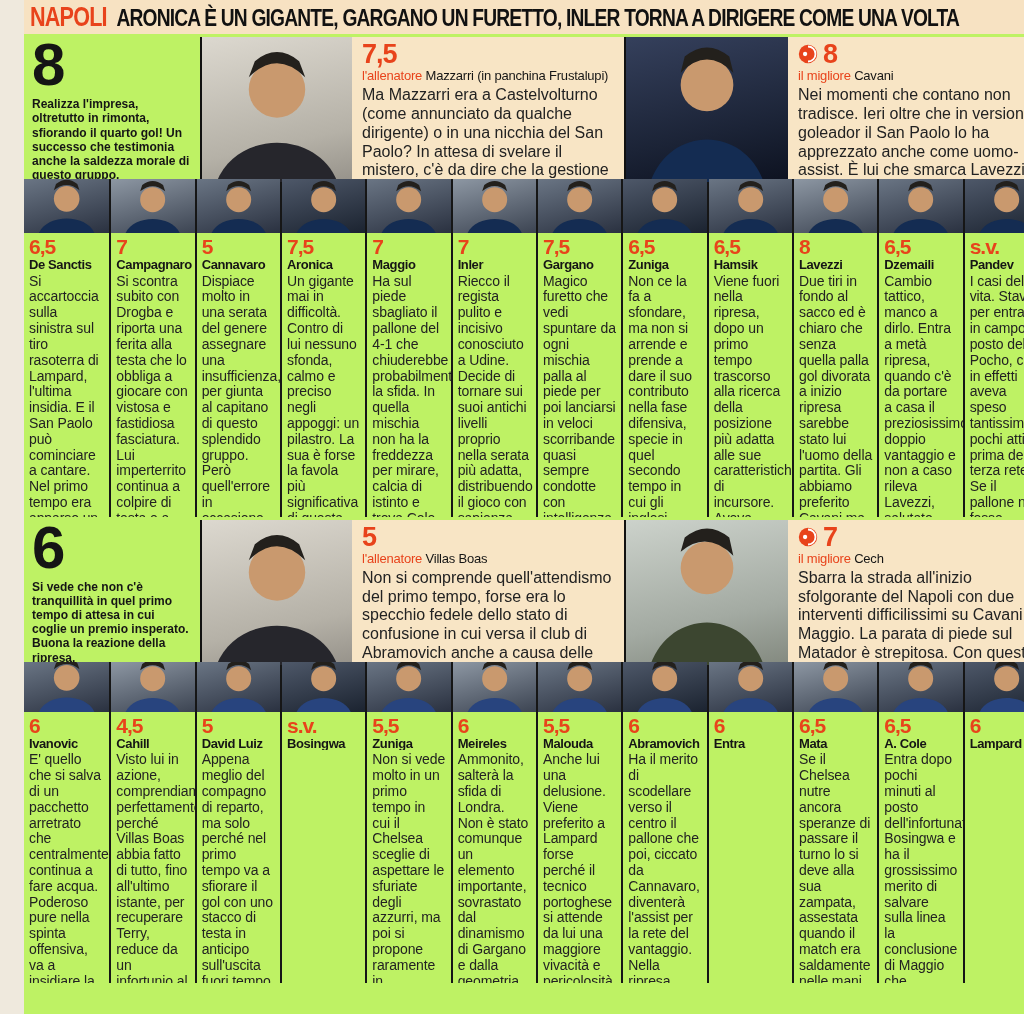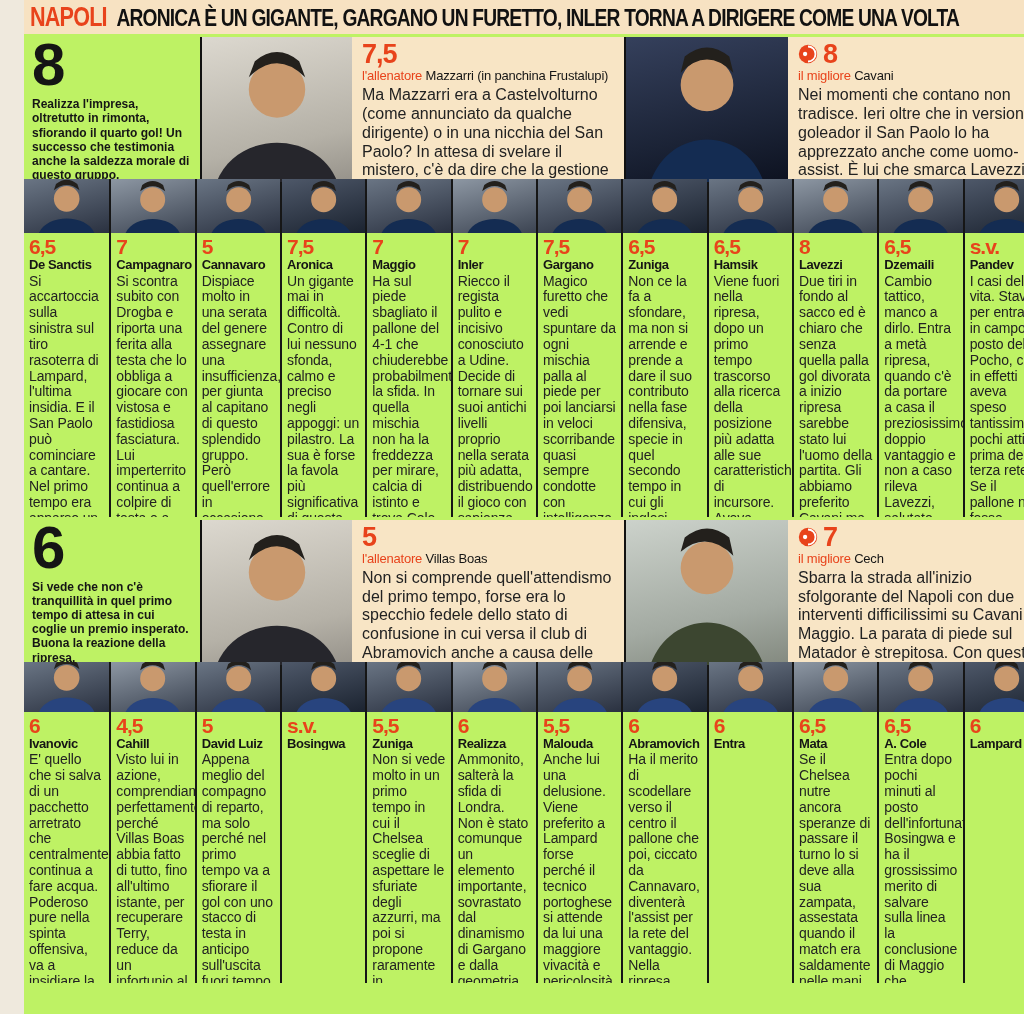--- a/index.html
+++ b/index.html
@@ -387,21 +387,21 @@
 
   <div class="player-col">
     <div class="photo player-photo">
       <svg viewBox="0 0 80 56" preserveAspectRatio="xMidYMax slice">
         <circle cx="40" cy="24" r="12" class="skin"></circle>
         <path d="M28 16 q12 -10 24 0 l-2 -6 q-10 -8 -20 0 Z" class="hair"></path>
         <path d="M14 56 C22 38 58 38 66 56 Z" class="torso"></path>
       </svg>
     </div>
     <div class="p-rating">6</div>
-    <div class="p-name">Realizza</div>
+    <div class="p-name">Meireles</div>
     <div class="p-text">Ammonito, salterà la sfida di Londra. Non è stato comunque un elemento importante, sovrastato dal dinamismo di Gargano e dalla geometria di Inler è rimasto sulle sue dirigendo il traffico in modo lento e prevedibile. (Essien 6 Entra a frittata servita già a tavola)</div>
   </div>
 
   <div class="player-col">
     <div class="photo player-photo">
       <svg viewBox="0 0 80 56" preserveAspectRatio="xMidYMax slice">
         <circle cx="40" cy="24" r="12" class="skin"></circle>
         <path d="M28 16 q12 -10 24 0 l-2 -6 q-10 -8 -20 0 Z" class="hair"></path>
         <path d="M14 56 C22 38 58 38 66 56 Z" class="torso"></path>
       </svg>

